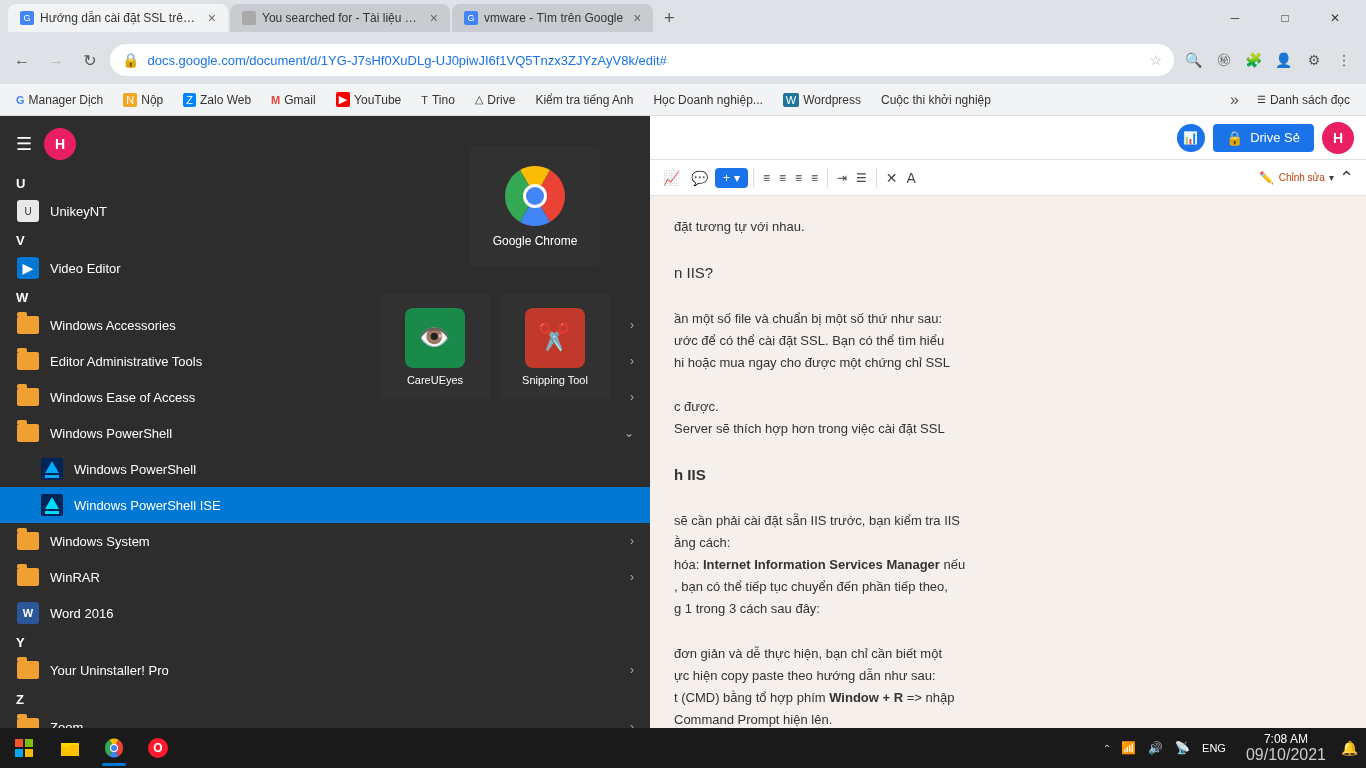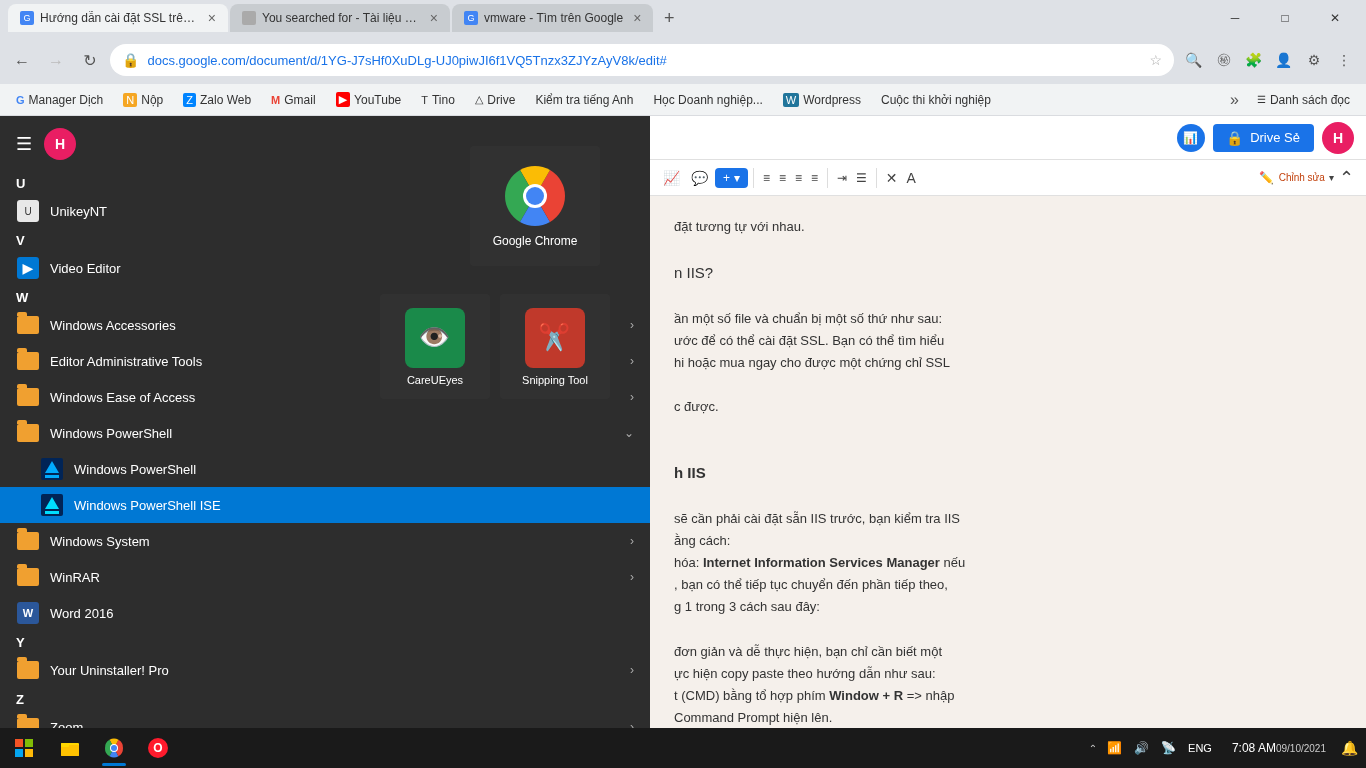--- a/index.html
+++ b/index.html
@@ -54,23 +54,23 @@
     .expand-arrow { color: #aaa; font-size: 12px; }
 
     
     .taskbar { position: absolute; bottom: 0; left: 0; width: 1366px; height: 40px; background: #1a1a1a; display: flex; align-items: center; z-index: 200; }
     .start-btn { width: 48px; height: 40px; display: flex; align-items: center; justify-content: center; cursor: pointer; }
     .taskbar-icon { width: 44px; height: 40px; display: flex; align-items: center; justify-content: center; cursor: pointer; position: relative; }
     .taskbar-icon-active::after { content: ''; position: absolute; bottom: 2px; left: 50%; transform: translateX(-50%); width: 24px; height: 3px; background: #0078d4; border-radius: 2px; }
     .taskbar-spacer { flex: 1; }
     .system-tray { display: flex; align-items: center; gap: 4px; padding: 0 8px; }
     .tray-icon { font-size: 12px; color: #ccc; padding: 2px 4px; cursor: pointer; }
-    .clock { display: flex; flex-direction: row; align-items: center; padding: 0 8px; cursor: pointer; }
+    .clock { display: flex; flex-direction: column; align-items: center; padding: 0 8px; cursor: pointer; }
     .clock-time { font-size: 12px; color: #fff; }
-    .clock-date { font-size: 10px; color: #ccc; }
+    .clock-date { font-size: 16px; color: #ccc; }
     .notification-btn { width: 32px; height: 40px; display: flex; align-items: center; justify-content: center; cursor: pointer; }
 
     
     .doc-content { position: absolute; top: 116px; left: 650px; width: 716px; height: 652px; background: #f5f0eb; overflow: hidden; }
 
     
     .ps-triangle { width: 0; height: 0; border-left: 7px solid transparent; border-right: 7px solid transparent; border-bottom: 12px solid #00aaff; }
     .ps-bar { width: 14px; height: 3px; background: #00aaff; margin-top: 1px; }
 
     
@@ -361,22 +361,23 @@
     <div style="padding:20px 24px;font-size:13px;color:#333;line-height:1.7;overflow:hidden;background:#f5f0eb;height:calc(100% - 80px);">
       <p>đặt tương tự với nhau.</p>
       <br>
       <p style="font-size:15px;font-weight:normal;">n IIS?</p>
       <br>
       <p>ần một số file và chuẩn bị một số thứ như sau:</p>
       <p>ước để có thể cài đặt SSL. Bạn có thể tìm hiểu</p>
       <p>hi hoặc mua ngay cho được một chứng chỉ SSL</p>
       <br>
       <p>c được.</p>
-      <br>
-      <p style="font-size:15px;font-weight:bold;margin-top:20px;">h IIS</p>
+      <p>Server sẽ thích hợp hơn trong việc cài đặt SSL</p>
+      <br>
+      <p style="font-size:15px;font-weight:bold;">h IIS</p>
       <br>
       <p>sẽ cần phải cài đặt sẵn IIS trước, bạn kiểm tra IIS</p>
       <p>ằng cách:</p>
       <p>hóa: <strong>Internet Information Services Manager</strong> nếu</p>
       <p>, bạn có thể tiếp tục chuyển đến phần tiếp theo,</p>
       <p>g 1 trong 3 cách sau đây:</p>
       <br>
       <p>đơn giản và dễ thực hiện, bạn chỉ cần biết một</p>
       <p>ực hiện copy paste theo hướng dẫn như sau:</p>
       <p>t (CMD) bằng tổ hợp phím <strong>Window + R</strong> =&gt; nhập</p>

